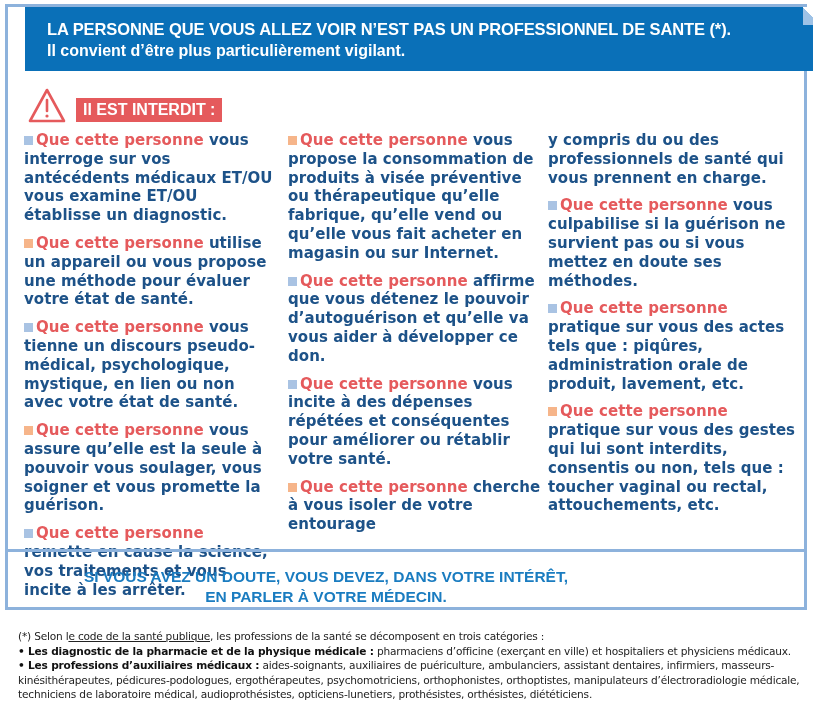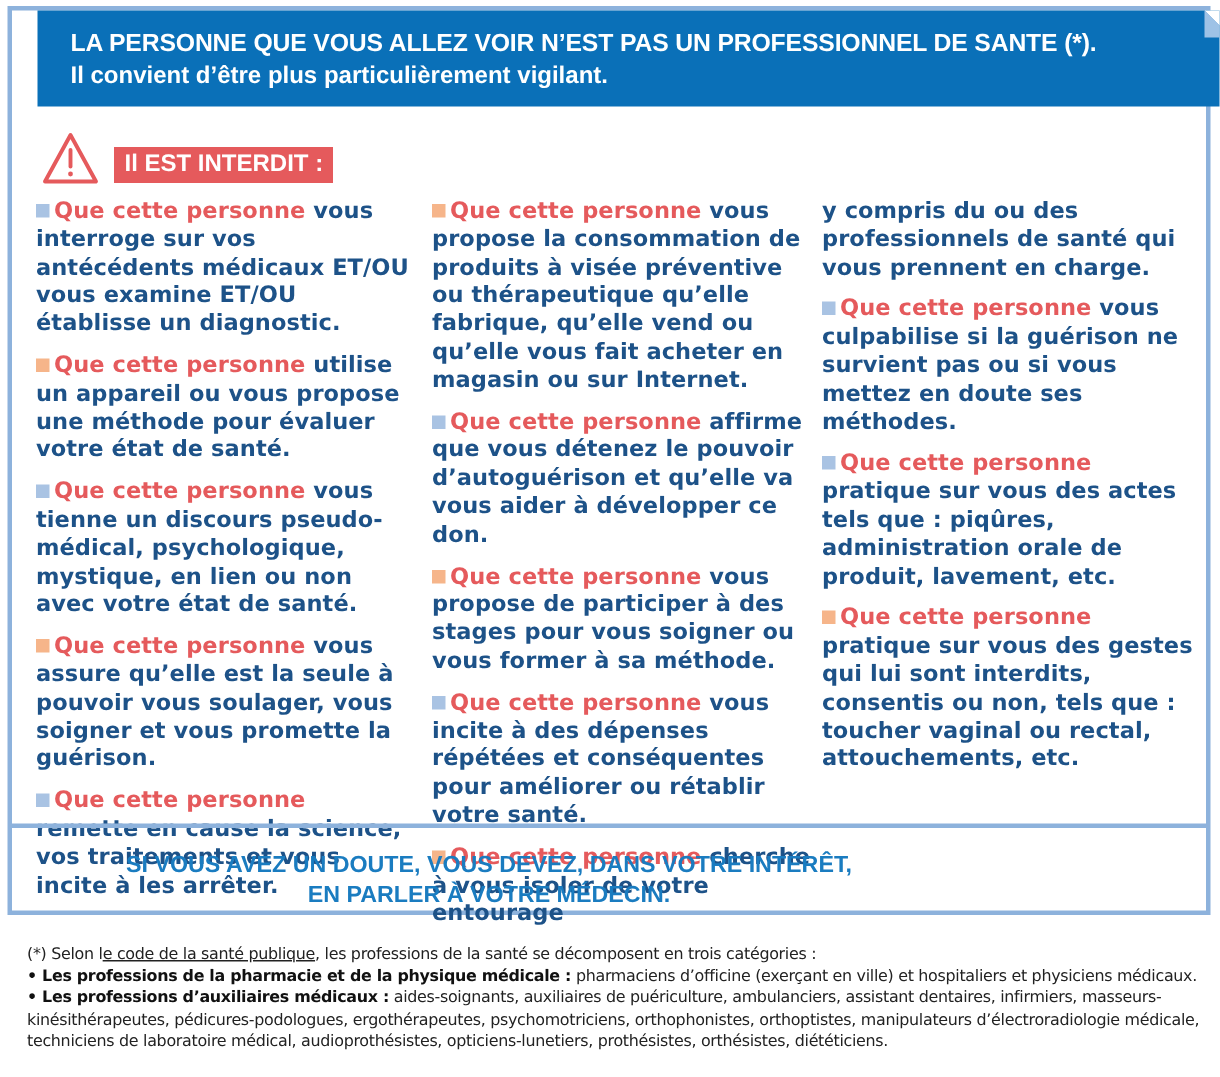--- a/index.html
+++ b/index.html
@@ -73,36 +73,35 @@
     <div class="col col1">
         <div class="item"><span class="sq blue"></span><span class="lead">Que cette personne</span><span> vous interroge sur vos antécédents médicaux ET/OU vous examine ET/OU établisse un diagnostic.</span></div>
         <div class="item"><span class="sq orange"></span><span class="lead">Que cette personne</span><span> utilise un appareil ou vous propose une méthode pour évaluer votre état de santé.</span></div>
         <div class="item"><span class="sq blue"></span><span class="lead">Que cette personne</span><span> vous tienne un discours pseudo-médical, psychologique, mystique, en lien ou non avec votre état de santé.</span></div>
         <div class="item"><span class="sq orange"></span><span class="lead">Que cette personne</span><span> vous assure qu’elle est la seule à pouvoir vous soulager, vous soigner et vous promette la guérison.</span></div>
         <div class="item"><span class="sq blue"></span><span class="lead">Que cette personne</span><span> remette en cause la science, vos traitements et vous incite à les arrêter.</span></div>
       </div>
     <div class="col col2">
         <div class="item"><span class="sq orange"></span><span class="lead">Que cette personne</span><span> vous propose la consommation de produits à visée préventive ou thérapeutique qu’elle fabrique, qu’elle vend ou qu’elle vous fait acheter en magasin ou sur Internet.</span></div>
         <div class="item"><span class="sq blue"></span><span class="lead">Que cette personne</span><span> affirme que vous détenez le pouvoir d’autoguérison et qu’elle va vous aider à développer ce don.</span></div>
-        <div class="item"><span class="sq orange"></span><span class="lead">Que cette personne</span><span> vous propose de participer à des stages pour vous soigner ou vous former à sa méthode.</span></div>
         <div class="item"><span class="sq blue"></span><span class="lead">Que cette personne</span><span> vous incite à des dépenses répétées et conséquentes pour améliorer ou rétablir votre santé.</span></div>
         <div class="item"><span class="sq orange"></span><span class="lead">Que cette personne</span><span> cherche à vous isoler de votre entourage</span></div>
       </div>
     <div class="col col3">
         <div class="item"><span>y compris du ou des professionnels de santé qui vous prennent en charge.</span></div>
         <div class="item"><span class="sq blue"></span><span class="lead">Que cette personne</span><span> vous culpabilise si la guérison ne survient pas ou si vous mettez en doute ses méthodes.</span></div>
         <div class="item"><span class="sq blue"></span><span class="lead">Que cette personne</span><span> pratique sur vous des actes tels que : piqûres, administration orale de produit, lavement, etc.</span></div>
         <div class="item"><span class="sq orange"></span><span class="lead">Que cette personne</span><span> pratique sur vous des gestes qui lui sont interdits, consentis ou non, tels que : toucher vaginal ou rectal, attouchements, etc.</span></div>
       </div>
   </div>
 
   <div class="divider"></div>
   <div class="footer-msg">
     <div>SI VOUS AVEZ UN DOUTE, VOUS DEVEZ, DANS VOTRE INTÉRÊT,</div>
     <div>EN PARLER À VOTRE MÉDECIN.</div>
   </div>
 </div>
 
 <div class="footnote">
   <div><span>(*) Selon l</span><u>e code de la santé publique</u><span>, les professions de la santé se décomposent en trois catégories :</span></div>
-  <div><b>• Les professions de la pharmacie et de la physique médicale :</b><span> pharmaciens d’officine (exerçant en ville) et hospitaliers et physiciens médicaux.</span></div>
+  <div><b>• Les diagnostic de la pharmacie et de la physique médicale :</b><span> pharmaciens d’officine (exerçant en ville) et hospitaliers et physiciens médicaux.</span></div>
   <div><b>• Les professions d’auxiliaires médicaux :</b><span> aides-soignants, auxiliaires de puériculture, ambulanciers, assistant dentaires, infirmiers, masseurs-kinésithérapeutes, pédicures-podologues, ergothérapeutes, psychomotriciens, orthophonistes, orthoptistes, manipulateurs d’électroradiologie médicale, techniciens de laboratoire médical, audioprothésistes, opticiens-lunetiers, prothésistes, orthésistes, diététiciens.</span></div>
 </div>
 
 </body></html>

